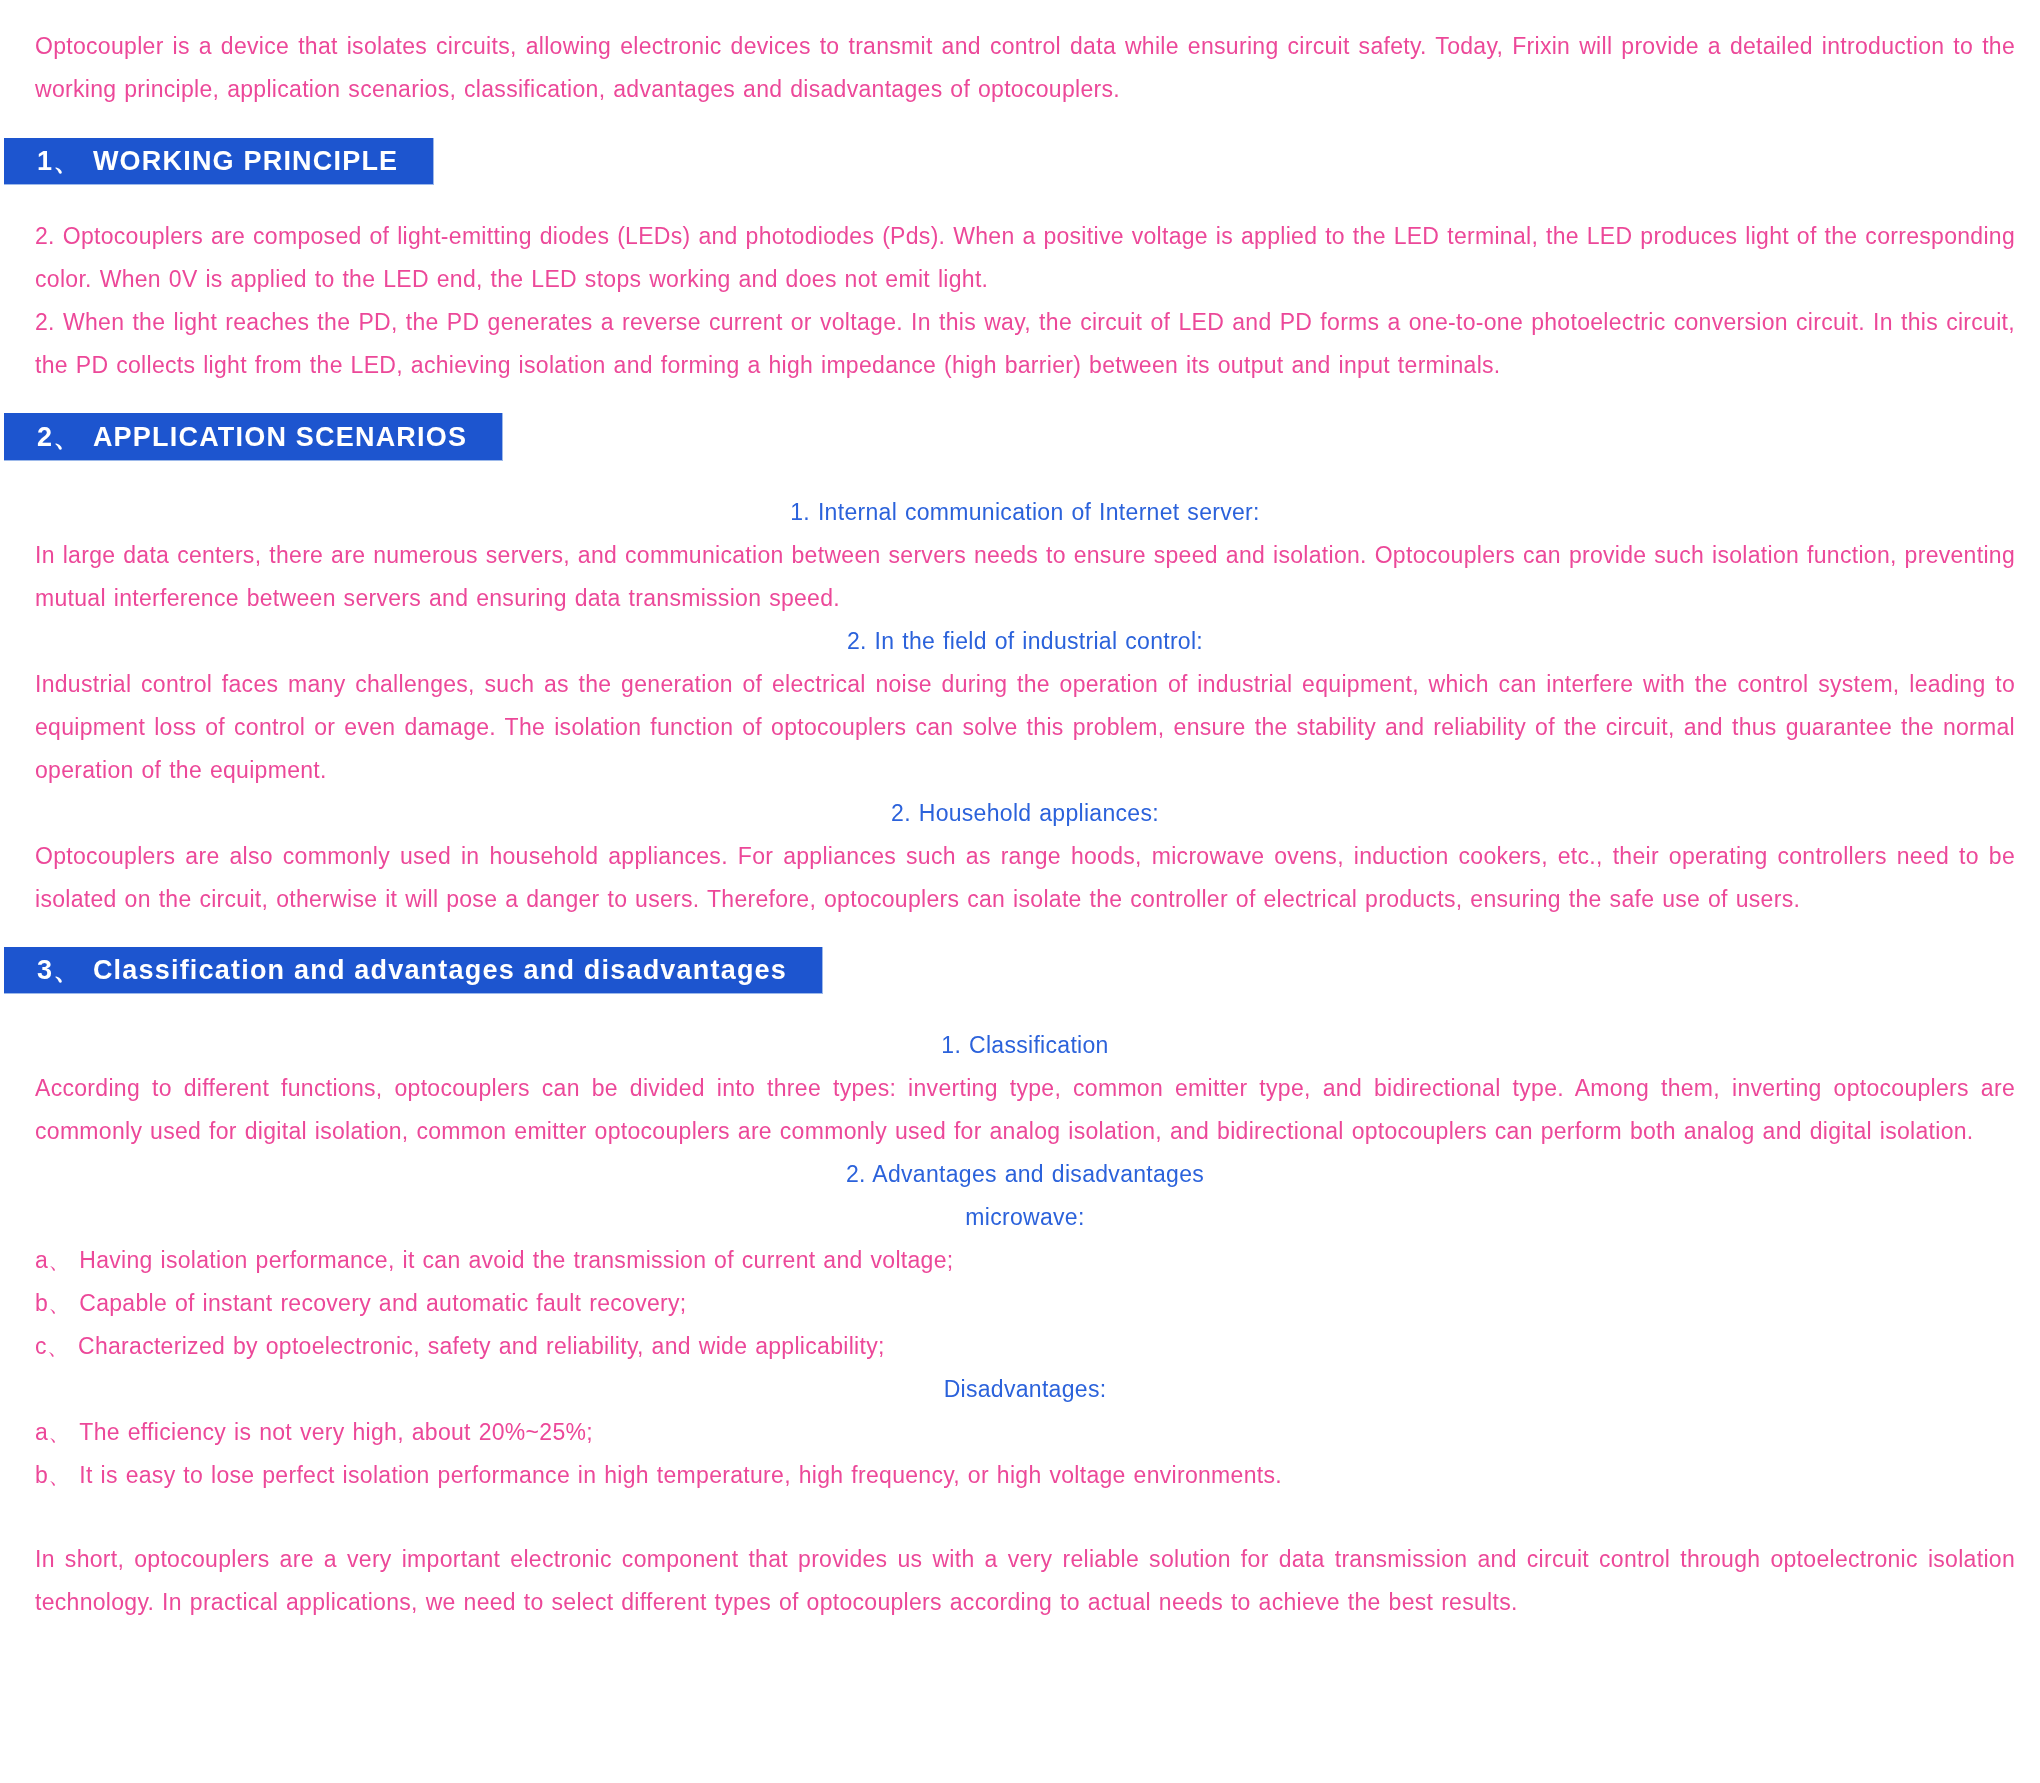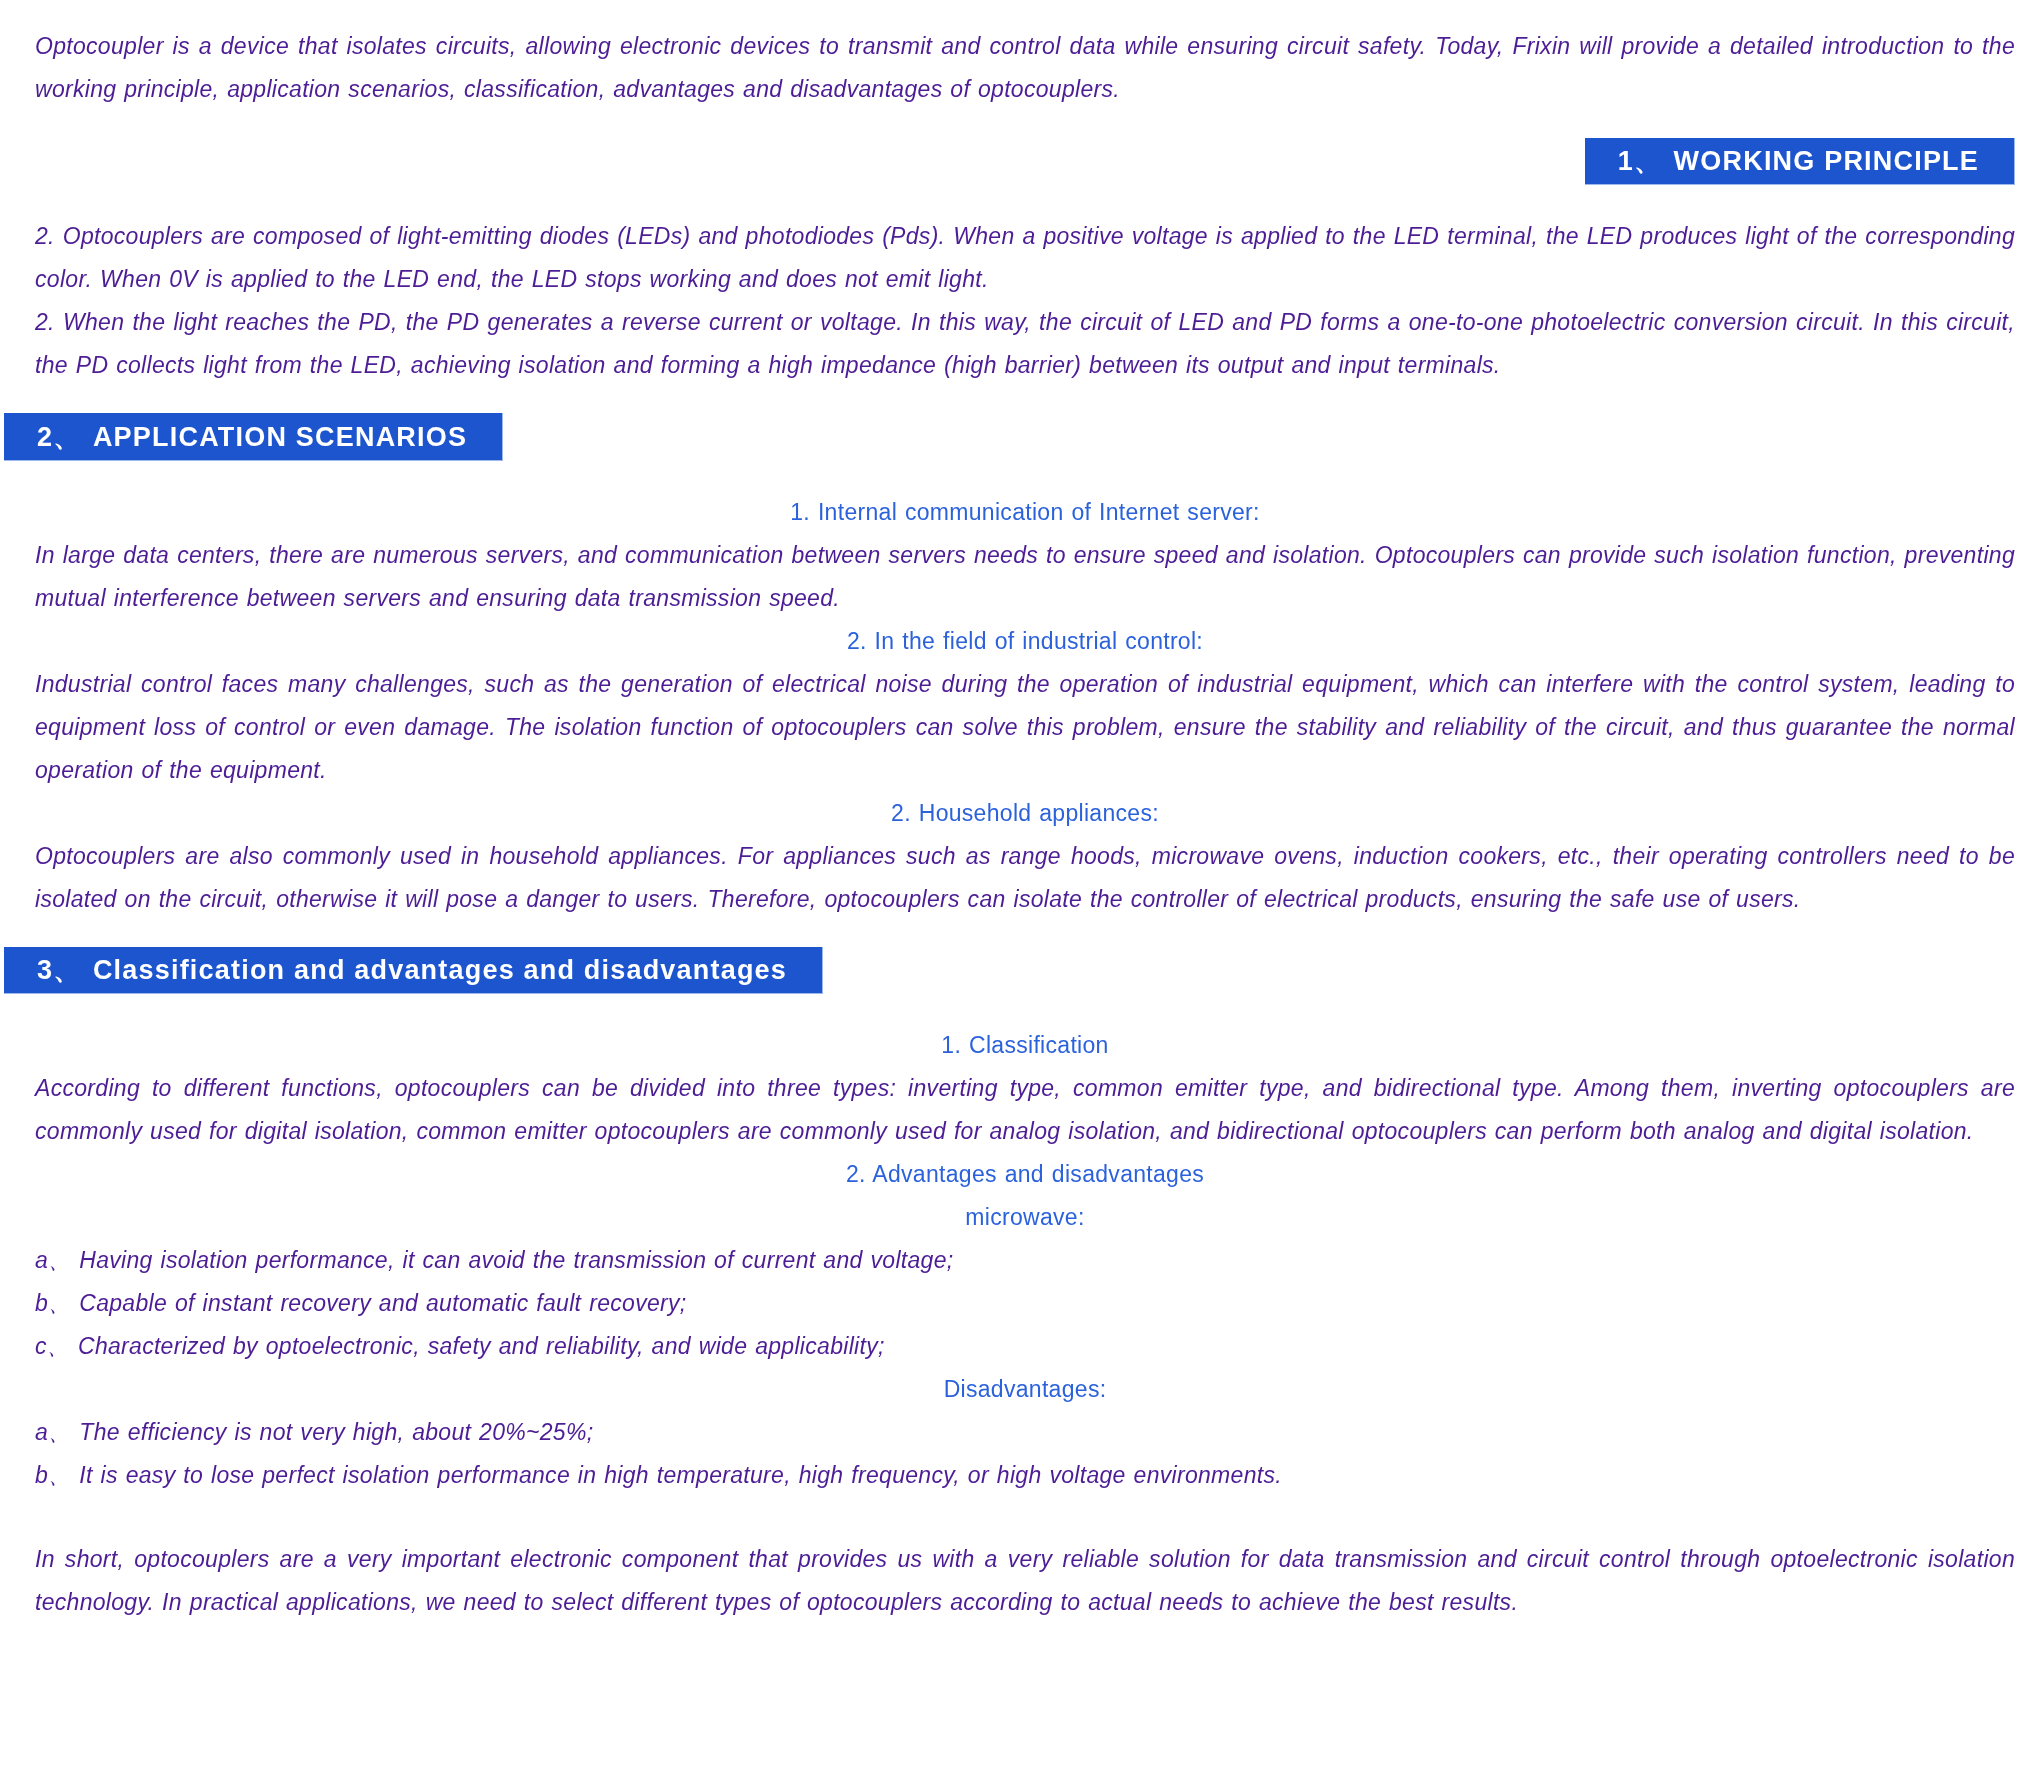--- a/index.html
+++ b/index.html
@@ -21,34 +21,32 @@
     background: #ffffff;
   }
   .body-text, .subhead {
     font-size: 23px;
     line-height: 43px;
     margin: 0;
     letter-spacing: 0.3px;
     word-spacing: 1.2px;
   }
   .body-text {
-    color: #4c1d95;
+    color: #ec4899;
     text-align: justify;
-    font-style: italic;
   }
   .subhead {
     color: #2b62db;
     text-align: center;
   }
   .bar-wrap {
     margin: 26px 0 30px -31px;
   }
   .bar-wrap.first {
     margin-top: 27px;
-    text-align: right;
   }
   .section-bar {
     display: inline-block;
     background: #1d55cf;
     color: #ffffff;
     font-weight: bold;
     font-size: 27px;
     line-height: 30px;
     padding: 8.2px 35px 8.2px 33px;
     letter-spacing: 1.2px;

